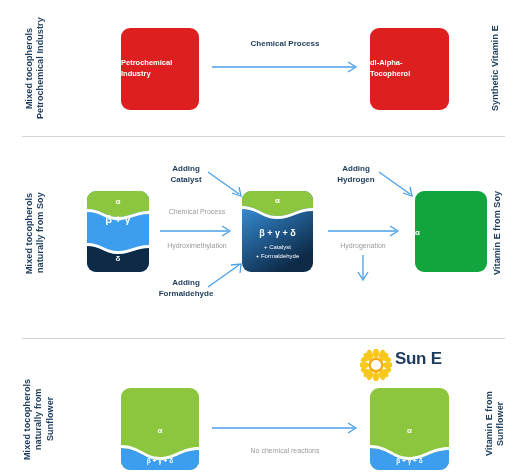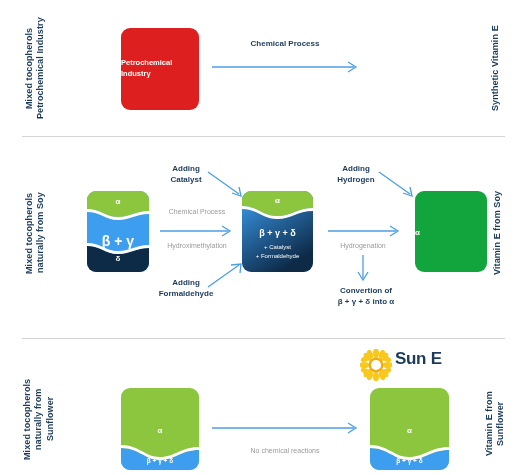--- a/index.html
+++ b/index.html
@@ -85,38 +85,42 @@
 Industry</div>
   </div>
 
   <div class="proc-bold" style="left:212px;top:38px;width:146px;">Chemical Process</div>
 
   <svg class="arrow-svg" style="left:212px;top:60px;" width="150" height="14" viewBox="0 0 150 14">
     <line x1="0" y1="7" x2="142" y2="7" stroke="#4a9fe8" stroke-width="1.3"></line>
     <polyline points="136,2 144,7 136,12" fill="none" stroke="#4a9fe8" stroke-width="1.3"></polyline>
   </svg>
 
+  <div class="box box-red" style="left:370px;top:28px;width:79px;height:82px;">
+    <div class="box-label" style="top:30px;">dl-Alpha-
+Tocopherol</div>
+  </div>
 
   <div class="vlabel" style="left:490px;top:8px;height:120px;width:24px;">Synthetic Vitamin E</div>
 
   <div class="divider" style="top:136px;"></div>
 
   <div class="vlabel" style="left:24px;top:168px;height:130px;width:28px;">Mixed tocopherols
 naturally from Soy</div>
 
   <div class="layerbox" style="left:87px;top:191px;width:62px;height:81px;">
     <svg width="62" height="81" viewBox="0 0 62 81" preserveAspectRatio="none">
       <rect x="0" y="0" width="62" height="81" fill="#3d9ef0"></rect>
       <path d="M0,0 H62 V20 C48,20 44,26 31,26 C18,26 14,18 0,18 Z" fill="#8cc63f"></path>
       <path d="M0,18 C14,18 18,26 31,26 C44,26 48,20 62,20 V23 C48,23 44,29 31,29 C18,29 14,21 0,21 Z" fill="#ffffff"></path>
       <path d="M0,81 H62 V57 C48,57 44,63 31,63 C18,63 14,55 0,55 Z" fill="#0d2a47"></path>
       <path d="M0,55 C14,55 18,63 31,63 C44,63 48,57 62,57 V54 C48,54 44,60 31,60 C18,60 14,52 0,52 Z" fill="#ffffff"></path>
     </svg>
     <div class="layer-txt" style="top:6px;font-size:8px;">α</div>
-    <div class="layer-txt" style="top:42px;font-size:14px;">β + γ</div>
+    <div class="layer-txt" style="top:22px;font-size:11px;">β + γ</div>
     <div class="layer-txt" style="top:63px;font-size:8px;">δ</div>
   </div>
 
   <div class="proc-bold" style="left:150px;top:163px;width:72px;">Adding
 Catalyst</div>
   <svg class="arrow-svg" style="left:206px;top:170px;" width="40" height="30" viewBox="0 0 40 30">
     <line x1="2" y1="2" x2="33" y2="24" stroke="#4a9fe8" stroke-width="1.3"></line>
     <polyline points="26,23 35,26 33,17" fill="none" stroke="#4a9fe8" stroke-width="1.3"></polyline>
   </svg>
 
@@ -166,22 +170,20 @@
     <polyline points="62,2 70,7 62,12" fill="none" stroke="#4a9fe8" stroke-width="1.3"></polyline>
   </svg>
 
   <div class="proc-grey" style="left:322px;top:241px;width:82px;">Hydrogenation</div>
 
   <svg class="arrow-svg" style="left:356px;top:255px;" width="14" height="30" viewBox="0 0 14 30">
     <line x1="7" y1="0" x2="7" y2="23" stroke="#4a9fe8" stroke-width="1.3"></line>
     <polyline points="2,17 7,25 12,17" fill="none" stroke="#4a9fe8" stroke-width="1.3"></polyline>
   </svg>
 
-  <div class="proc-bold" style="left:311px;top:285px;width:110px;">Convertion of
-β + γ + δ into α</div>
 
   <div class="box box-green" style="left:415px;top:191px;width:72px;height:81px;">
     <div class="box-label" style="top:36px;font-size:8px;">α</div>
   </div>
 
   <div class="vlabel" style="left:492px;top:168px;height:130px;width:24px;">Vitamin E from Soy</div>
 
   <div class="divider" style="top:338px;"></div>
 
   <div class="vlabel" style="left:22px;top:368px;height:102px;width:40px;">Mixed tocopherols

